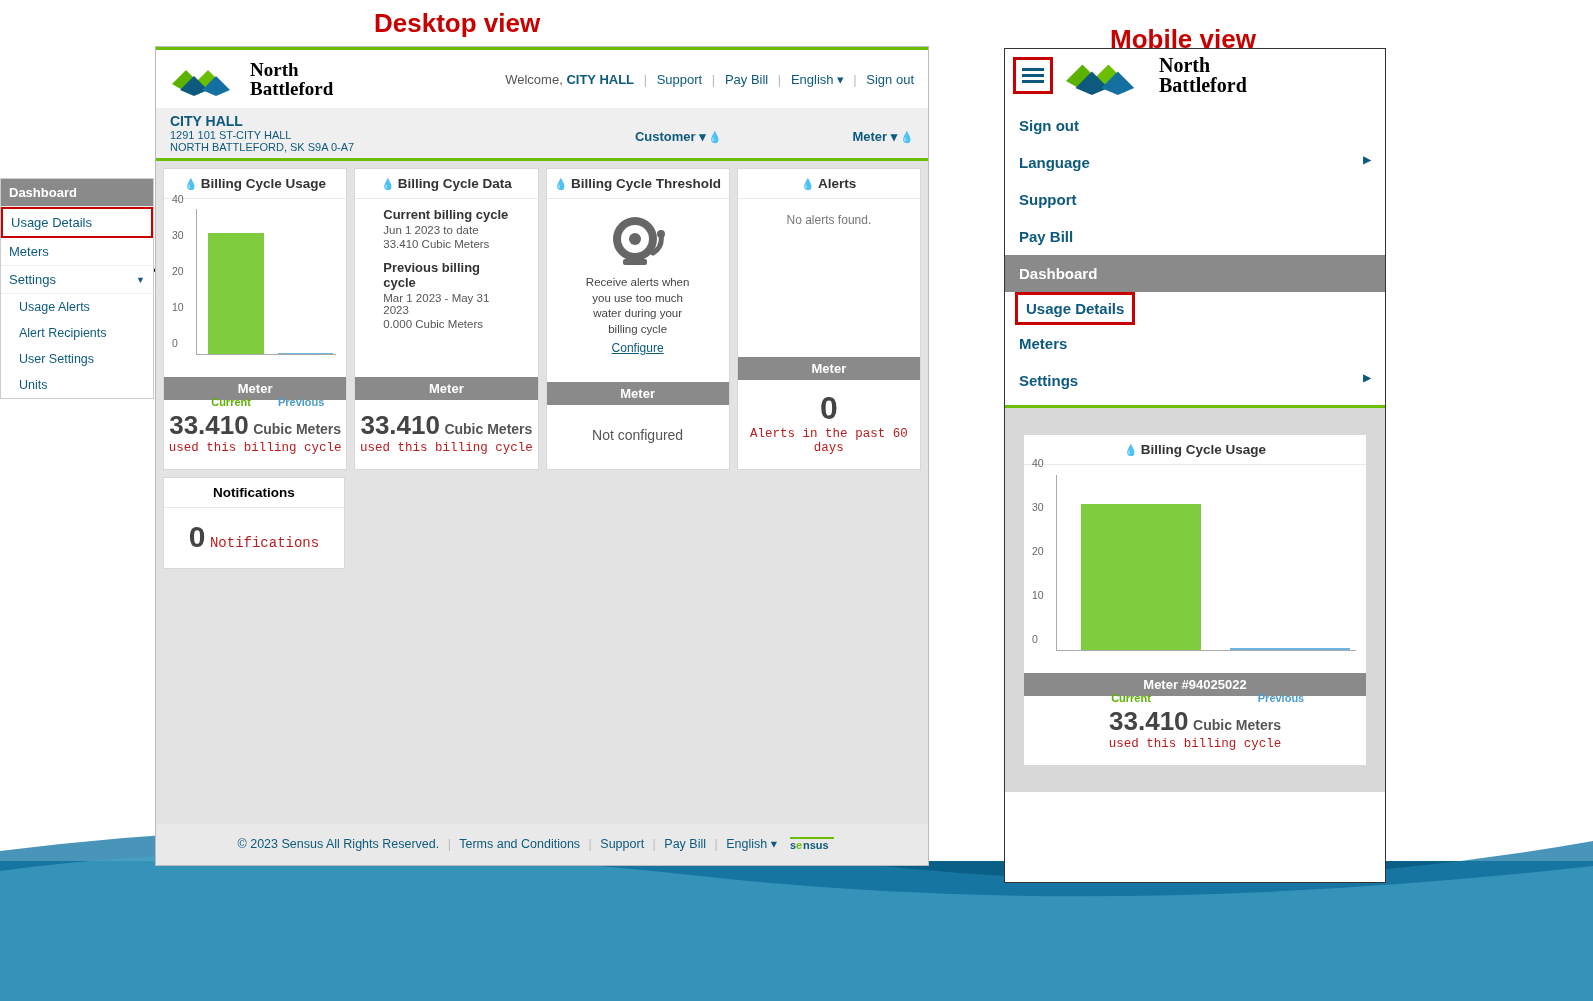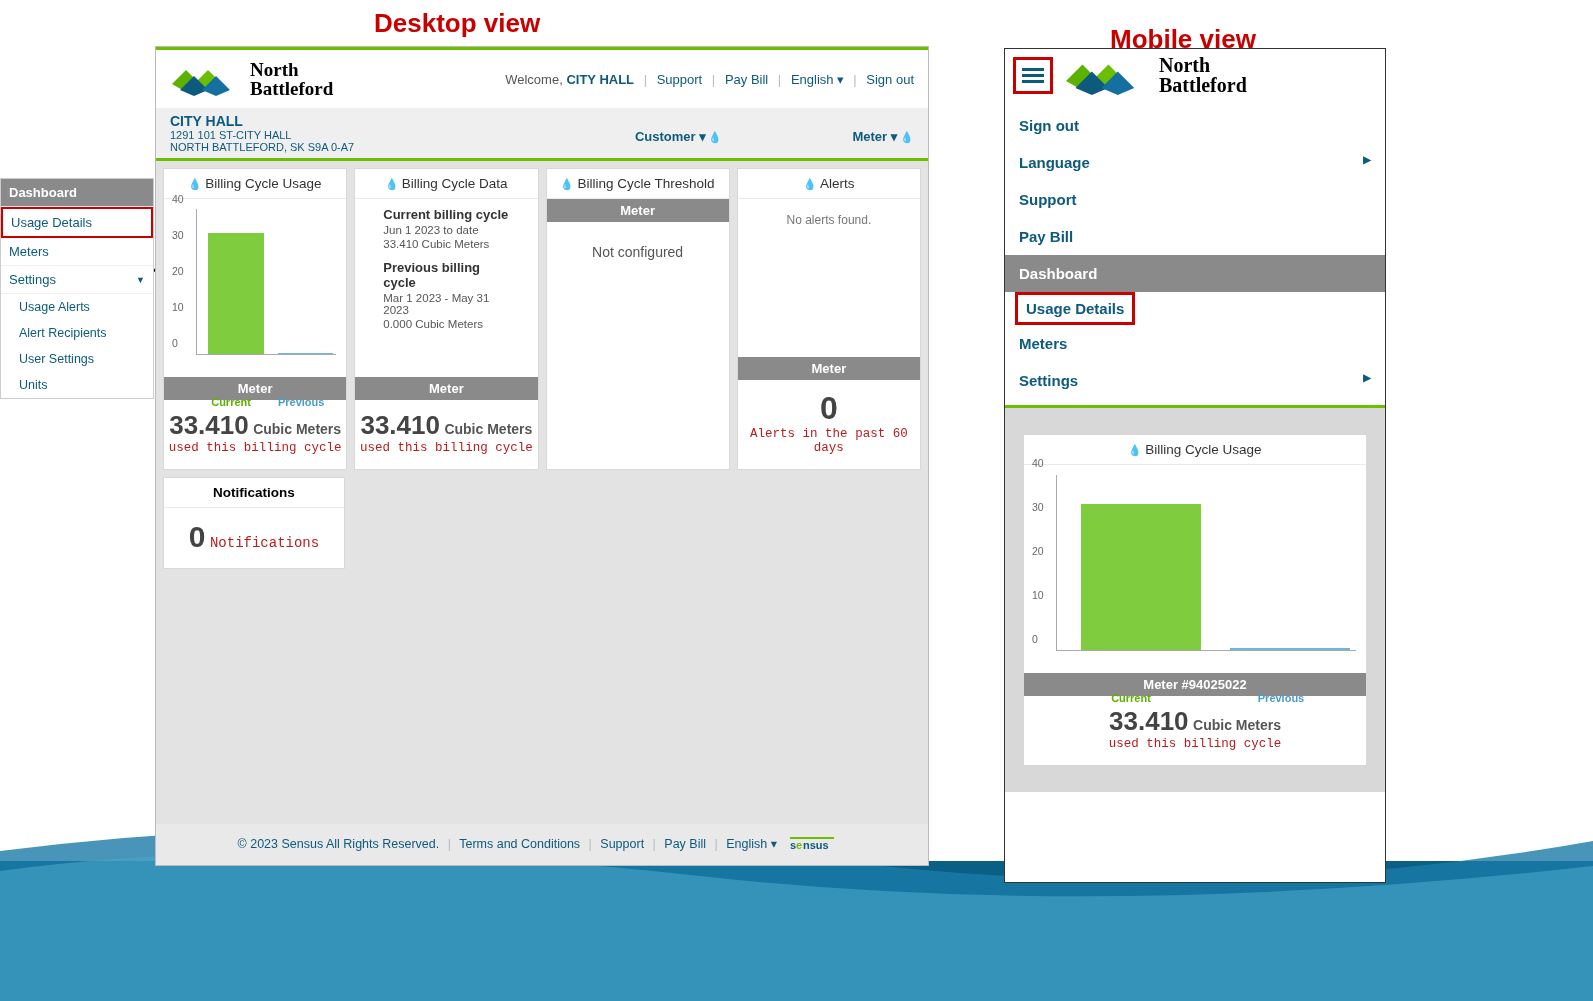--- a/index.html
+++ b/index.html
@@ -22,21 +22,21 @@
 .top-link { color: #0d5a7e; cursor: pointer; }
 
 .account-bar { display: flex; justify-content: space-between; align-items: flex-start; padding: 5px 14px; background: #efefef; font-size: 12.5px; border-bottom: 3px solid #6bbf00; }
 .account-name { color: #0d5a7e; font-weight: bold; font-size: 14px; }
 .account-addr { color: #0d5a7e; font-size: 11px; }
 .account-right { display: flex; gap: 130px; padding-top: 16px; font-size: 13px; color: #0d5a7e; font-weight: bold;}
 .drop-ic { color: #3a9bc9; margin-left: 3px; font-size: 11px;}
 
 .cards-row { display: flex; gap: 7px; padding: 7px; }
 .card { background: #fff; flex: 1; display: flex; flex-direction: column; border: 1px solid #d8d8d8; min-height: 300px; position: relative;}
-.card-header { padding: 7px 0; text-align: center; font-size: 13.5px; font-weight: normal; color: #333; border-bottom: 1px solid #eaeaea;}
+.card-header { padding: 7px 0; text-align: center; font-size: 13.5px; font-weight: bold; color: #333; border-bottom: 1px solid #eaeaea;}
 .drop-icon { color: #3a9bc9; margin-right: 3px; font-size: 11px; }
 .card-body { flex: 1; padding: 8px 28px; font-size: 12px; color: #444; }
 .meter-band { background: #8a8a8a; color: #fff; text-align: center; font-size: 13px; padding: 4px 0; font-weight: bold;}
 .card-footer { background: #fff; text-align: center; padding: 10px 4px 14px; }
 .big-num { font-size: 26px; font-weight: bold; color: #444; }
 .unit-lbl { font-size: 14px; color: #555; font-weight: bold;}
 .sub-lbl { font-size: 12.5px; color: #b91c1c; font-family: Liberation Mono, monospace; }
 
 .alarm-icon { width: 58px; height: 58px; margin: 6px auto 4px; display:block;}
 .alert-text { text-align:center; font-size: 11.5px; color:#444; line-height:1.35; padding:0 6px;}
@@ -225,20 +225,32 @@
       <div class="meter-band">Meter</div>
       <div class="card-footer">
         <span class="big-num">33.410</span>
         <span class="unit-lbl">Cubic Meters</span>
         <div class="sub-lbl">used this billing cycle</div>
       </div>
     </div>
 
     <div class="card">
       <div class="card-header"><span class="drop-icon">💧</span><span>Billing Cycle Threshold</span></div>
+      <div class="card-body">
+        <svg class="alarm-icon" viewBox="0 0 58 58">
+          <circle cx="26" cy="26" r="22" fill="#666"></circle>
+          <circle cx="26" cy="26" r="14" fill="#fff"></circle>
+          <circle cx="26" cy="26" r="6" fill="#666"></circle>
+          <path d="M44,40 Q54,34 52,22" stroke="#666" stroke-width="5" fill="none" stroke-linecap="round"></path>
+          <circle cx="52" cy="21" r="4" fill="#666"></circle>
+          <rect x="14" y="46" width="24" height="6" rx="2" fill="#666"></rect>
+        </svg>
+        <div class="alert-text">Receive alerts when you use too much water during your billing cycle</div>
+        <a class="cfg-link">Configure</a>
+      </div>
       <div class="meter-band">Meter</div>
       <div class="card-footer">
         <div style="padding:12px 0; font-size:14px; color:#555;">Not configured</div>
       </div>
     </div>
 
     <div class="card">
       <div class="card-header"><span class="drop-icon">💧</span><span>Alerts</span></div>
       <div class="card-body" style="text-align:center; color:#777; padding-top:14px;">
         <span>No alerts found.</span>

